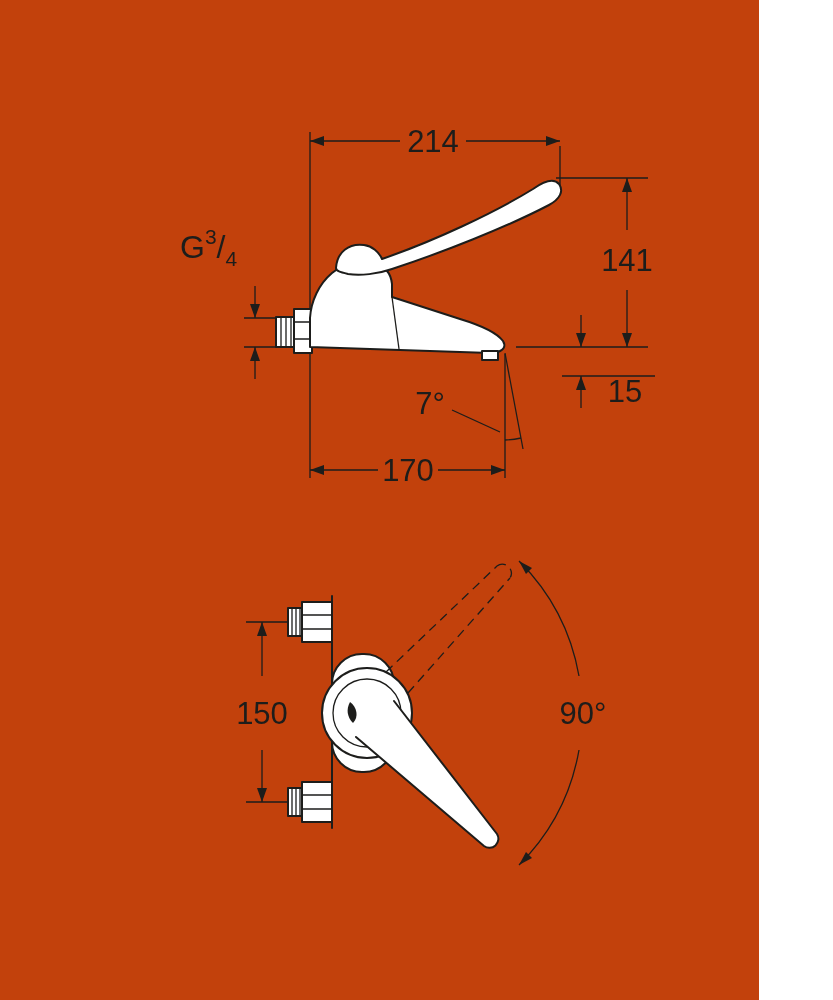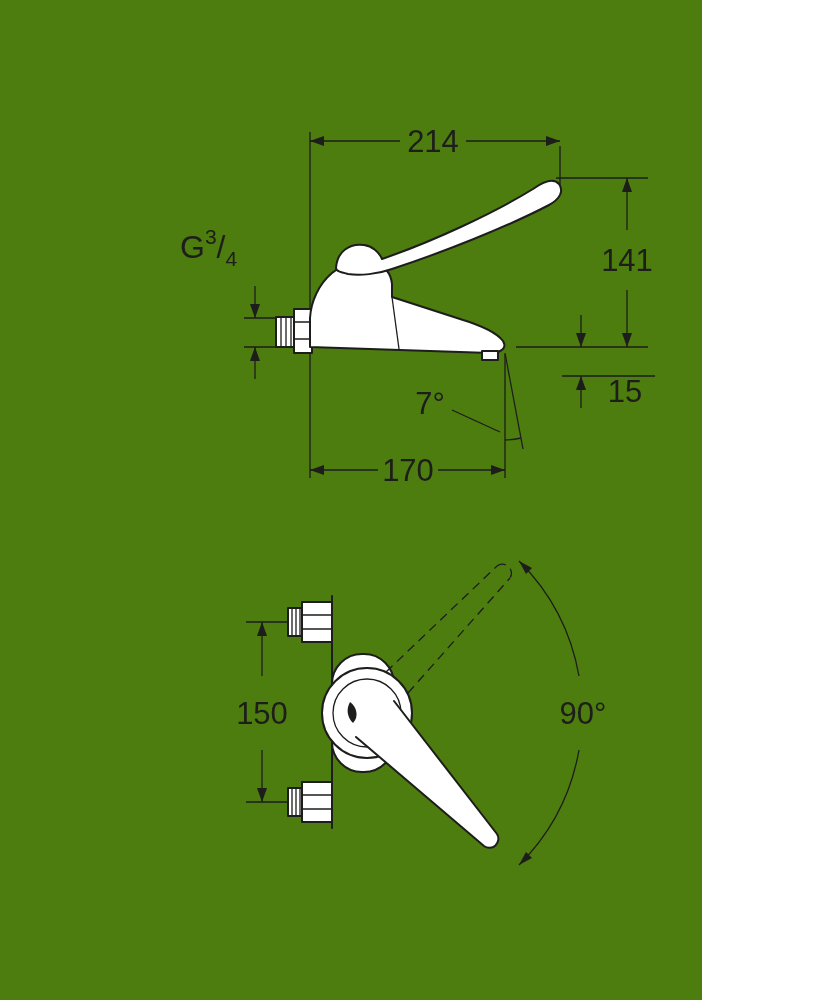--- a/index.html
+++ b/index.html
@@ -1,19 +1,19 @@
 <!DOCTYPE html>
 <html><head>
 <meta charset="utf-8">
 <style>
   html,body { margin:0; padding:0; background:#ffffff; }
   .canvas {
     position:relative;
-    width:702px; height:1000px;
-    background:#4d7c0f;
+    width:759px; height:1000px;
+    background:#c2410c;
     font-family:"Liberation Sans", sans-serif;
   }
   svg { display:block; }
   .shape  { fill:#ffffff; stroke:#1d1d1b; stroke-width:2; stroke-linejoin:round; }
   .oline  { fill:none;    stroke:#1d1d1b; stroke-width:2; stroke-linejoin:round; stroke-linecap:round; }
   .thin   { fill:none;    stroke:#1d1d1b; stroke-width:1.3; }
   .dash   { stroke-dasharray:9 6; }
   .ah     { fill:#1d1d1b; stroke:none; }
   .dtext  { font-family:"Liberation Sans", sans-serif; font-size:31px; fill:#1d1d1b; }
   .dtext-mid { text-anchor:middle; }

